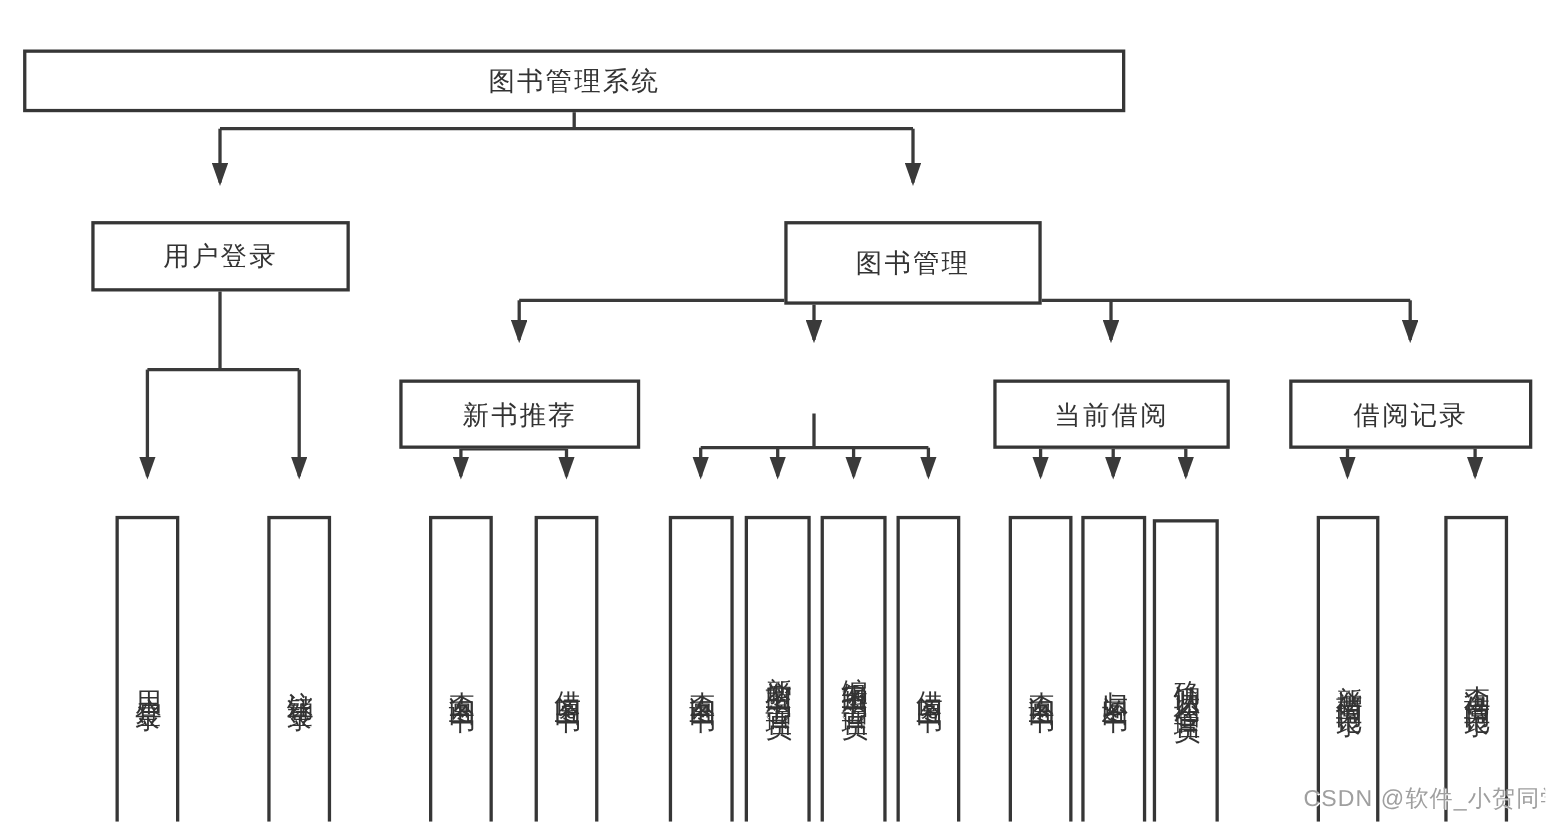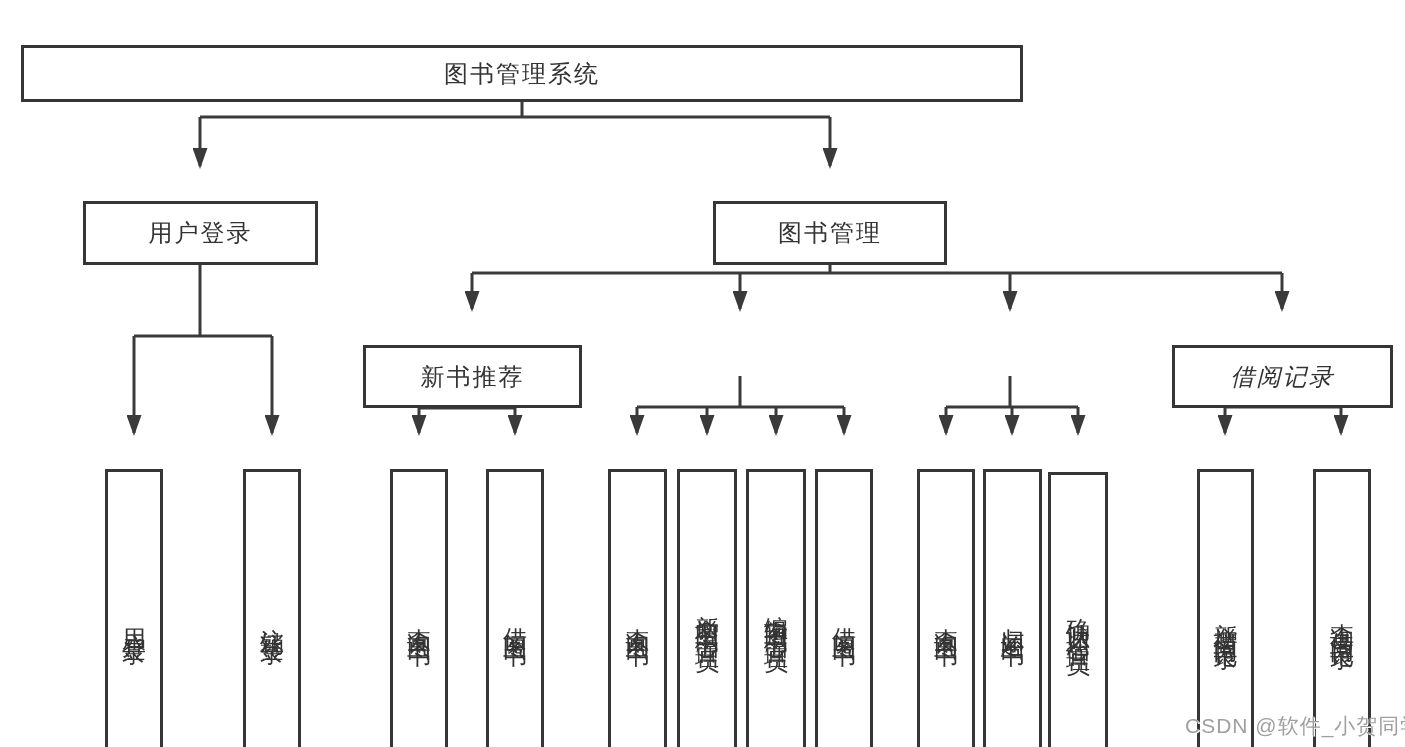--- a/index.html
+++ b/index.html
@@ -101,24 +101,25 @@
     <path d="M1078 407 V433" marker-end="url(#ah)"></path>
 
     <path d="M1282 376 V407 M1225 407 H1341"></path>
     <path d="M1225 407 V433" marker-end="url(#ah)"></path>
     <path d="M1341 407 V433" marker-end="url(#ah)"></path>
   </svg>
 
   <div class="node hnode" style="left:21px; top:13px; width:1002px; height:57px;">图书管理系统</div>
 
   <div class="node hnode" style="left:83px; top:169px; width:235px; height:64px;">用户登录</div>
-  <div class="node hnode" style="left:713px; top:169px; width:234px; height:64px;">图书管理</div>
+  <div class="node hnode" style="left:713px; top:169px; width:234px; height:76px;">图书管理</div>
 
   <div class="node hnode" style="left:363px; top:313px; width:219px; height:63px;">新书推荐</div>
-  <div class="node hnode" style="left:1172px; top:313px; width:221px; height:63px;font-style:italic;">借阅记录</div>
+  <div class="node hnode" style="left:903px; top:313px; width:215px; height:63px;">当前借阅</div>
+  <div class="node hnode" style="left:1172px; top:313px; width:221px; height:63px;">借阅记录</div>
 
   <div class="node vnode" style="left:105px; top:437px; width:58px; height:299px;">用户登录</div>
   <div class="node vnode" style="left:243px; top:437px; width:58px; height:299px;">注销登录</div>
 
   <div class="node vnode" style="left:390px; top:437px; width:58px; height:299px;">查询图书</div>
   <div class="node vnode" style="left:486px; top:437px; width:58px; height:299px;">借阅图书</div>
 
   <div class="node vnode" style="left:608px; top:437px; width:59px; height:299px;">查询图书</div>
   <div class="node vnode" style="left:677px; top:437px; width:60px; height:299px;">新增图书（管理员）</div>
   <div class="node vnode" style="left:746px; top:437px; width:60px; height:299px;">编辑图书（管理员）</div>

